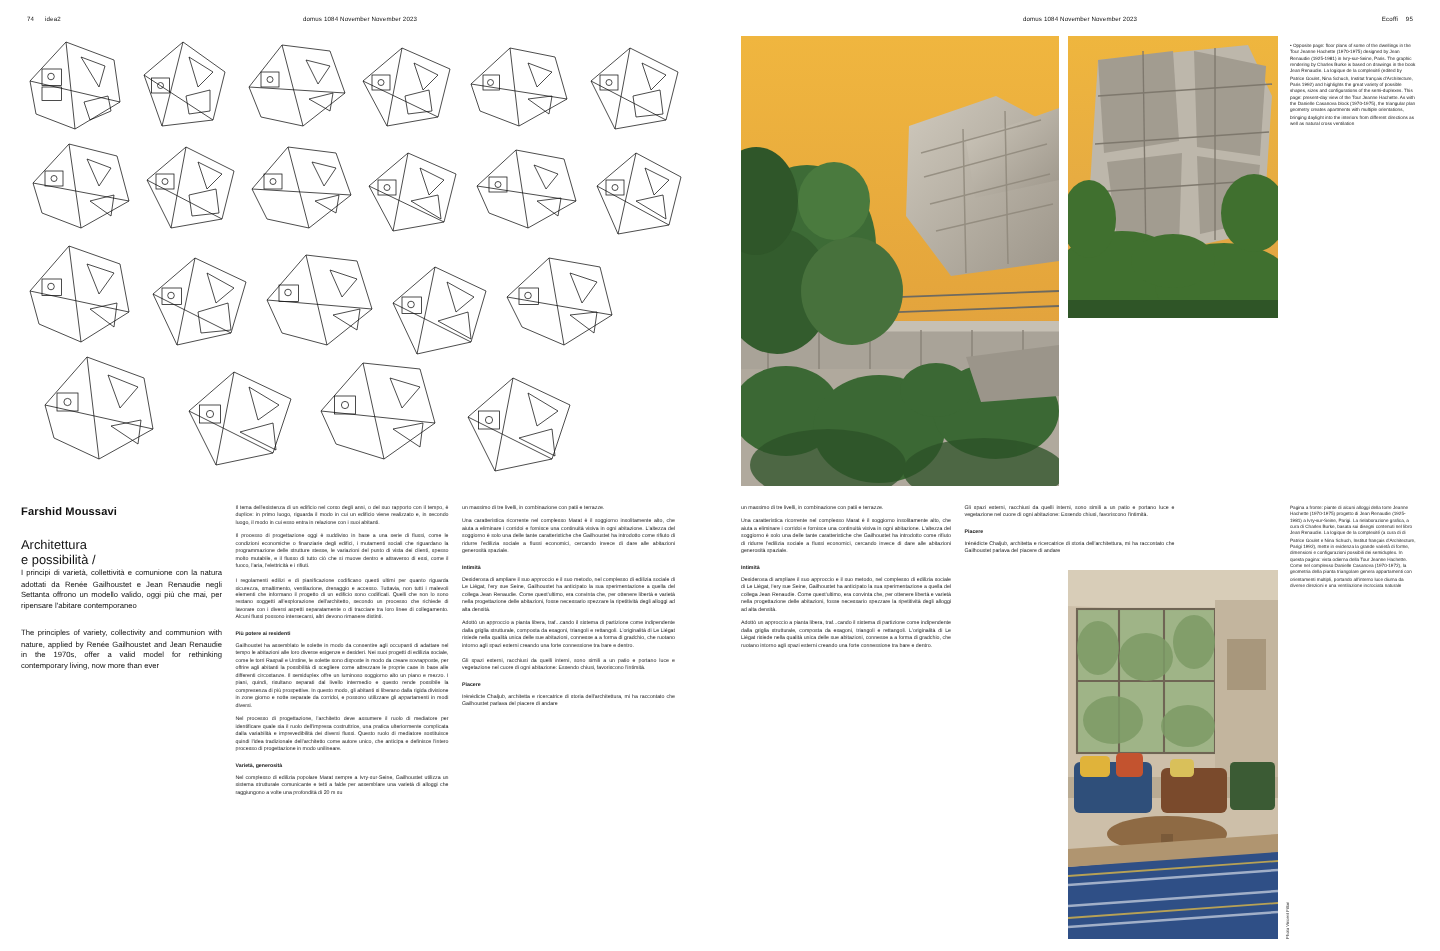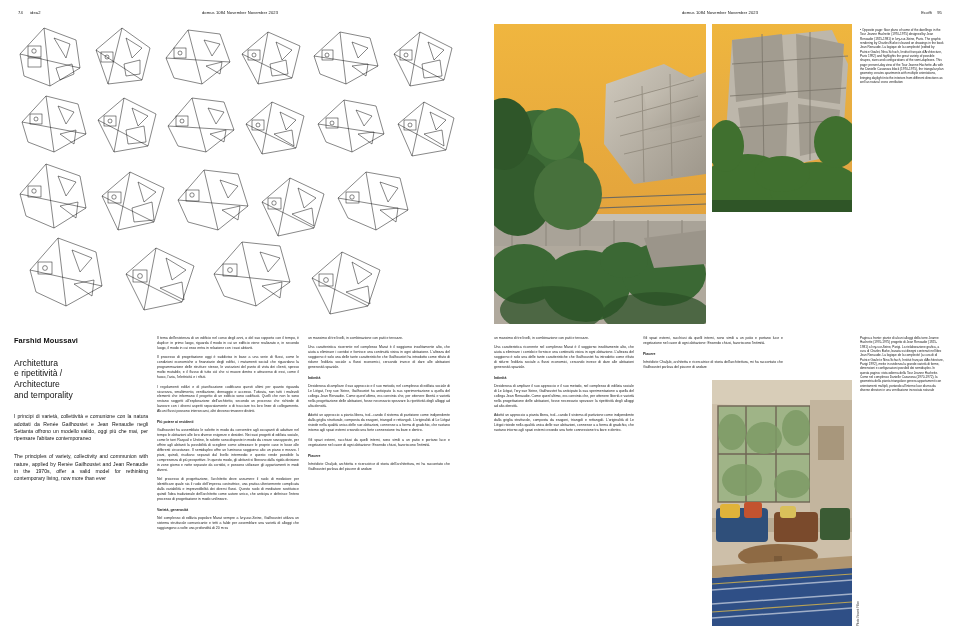--- a/index.html
+++ b/index.html
@@ -437,23 +437,21 @@
             <circle cx="22" cy="38" r="2.4"></circle>
           </g>
         </svg>
       </div>
     </div>
 
     <div class="lefttext">
       <div class="col col-1">
         <div class="author">Farshid Moussavi</div>
         <div class="title-it" style="white-space:pre-line">Architettura
-e ripetitività /</div>
-        <div class="title-en" style="white-space:pre-line">Architecture
-and temporality</div>
+e possibilità /</div>
         <div class="standfirst-it">I principi di varietà, collettività e comunione con la natura adottati da Renée Gailhoustet e Jean Renaudie negli Settanta offrono un modello valido, oggi più che mai, per ripensare l'abitare contemporaneo</div>
         <div class="standfirst-en">The principles of variety, collectivity and communion with nature, applied by Renée Gailhoustet and Jean Renaudie in the 1970s, offer a valid model for rethinking contemporary living, now more than ever</div>
       </div>
 
       <div class="col col-2">
         <p>Il tema dell'esistenza di un edificio nel corso degli anni, o del suo rapporto con il tempo, è duplice: in primo luogo, riguarda il modo in cui un edificio viene realizzato e, in secondo luogo, il modo in cui esso entra in relazione con i suoi abitanti.</p>
         <p>Il processo di progettazione oggi è suddiviso in base a una serie di flussi, come le condizioni economiche o finanziarie degli edifici, i mutamenti sociali che riguardano la programmazione delle strutture stesse, le variazioni del punto di vista dei clienti, spesso molto mutabile, e il flusso di tutto ciò che si muove dentro e attraverso di essi, come il fuoco, l'aria, l'elettricità e i rifiuti.</p>
         <p>I regolamenti edilizi e di pianificazione codificano questi ultimi per quanto riguarda sicurezza, smaltimento, ventilazione, drenaggio e accesso. Tuttavia, non tutti i malevoli elementi che informano il progetto di un edificio sono codificati. Quelli che non lo sono restano soggetti all'esplorazione dell'architetto, secondo un processo che richiede di lavorare con i diversi aspetti separatamente o di tracciare tra loro linee di collegamento. Alcuni flussi possono intersecarsi, altri devono rimanere distinti.</p>
         <div class="subhead">Più potere ai residenti</div>
         <p>Gailhoustet ha assemblato le solette in modo da consentire agli occupanti di adattare nel tempo le abitazioni alle loro diverse esigenze e desideri. Nei suoi progetti di edilizia sociale, come le torri Raspail e Urstine, le solette sono disposte in modo da creare sovrapposte, per offrire agli abitanti la possibilità di scegliere come attrezzare le proprie case in base alle differenti circostanze. Il semiduplex offre un luminoso soggiorno alto un piano e mezzo. I piani, quindi, risultano separati dal livello intermedio e questo rende possibile la compresenza di più prospettive. In questo modo, gli abitanti si liberano dalla rigida divisione in zone giorno e notte separate da corridoi, e possono utilizzare gli appartamenti in modi diversi.</p>

